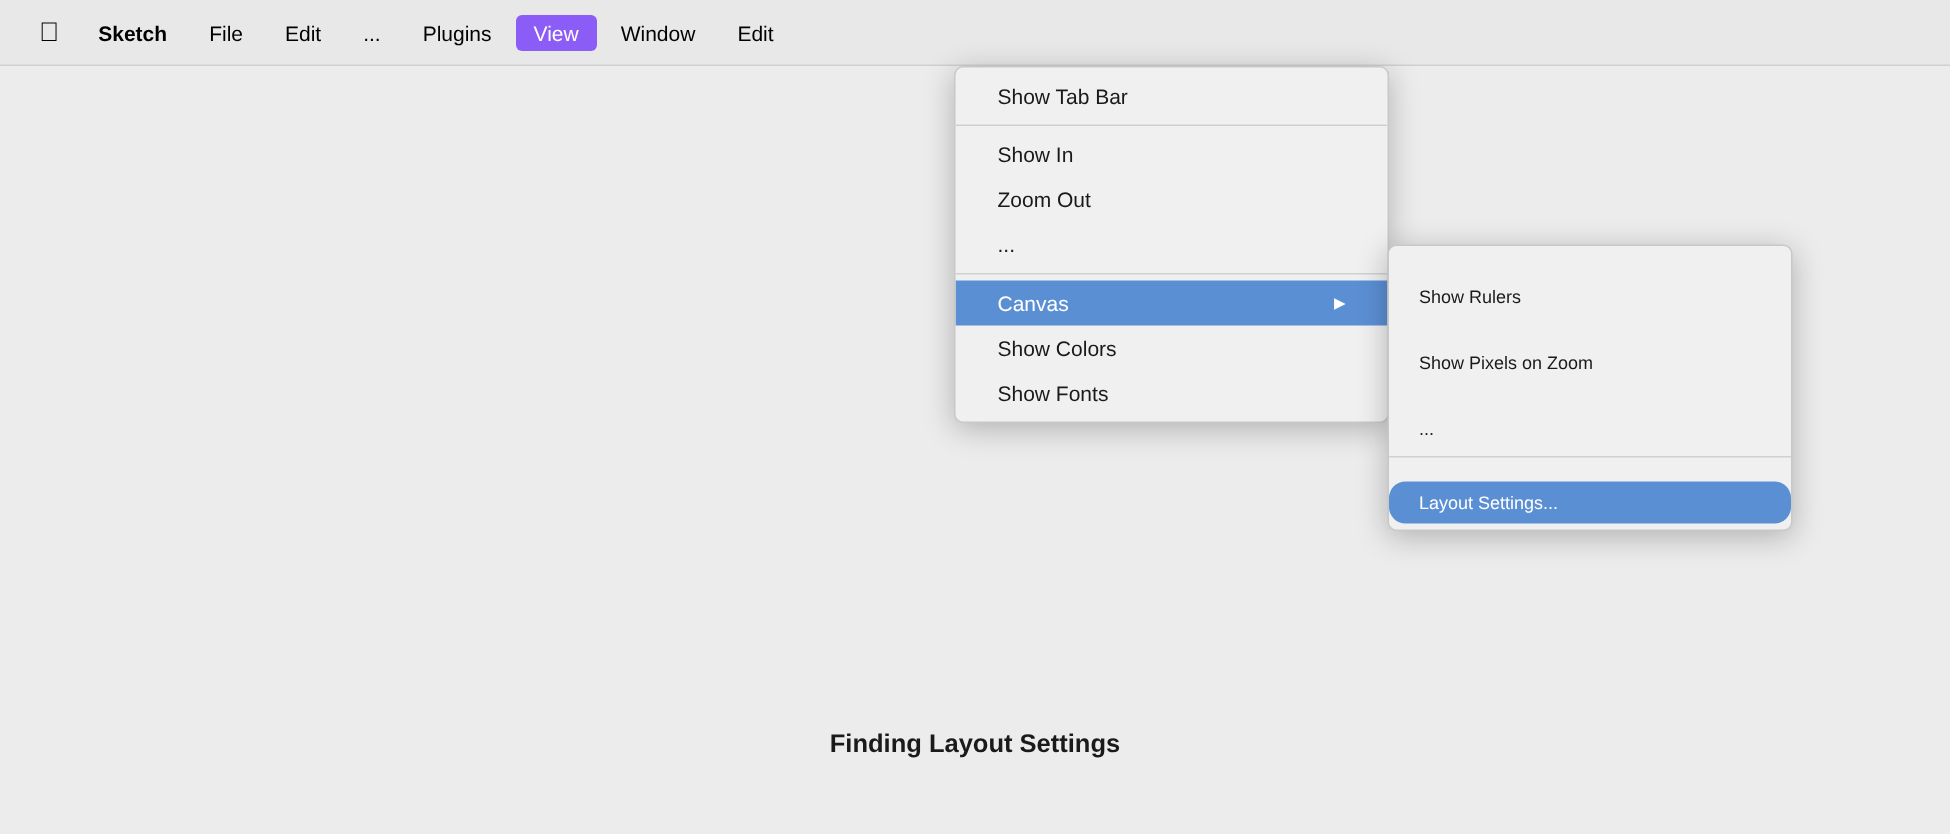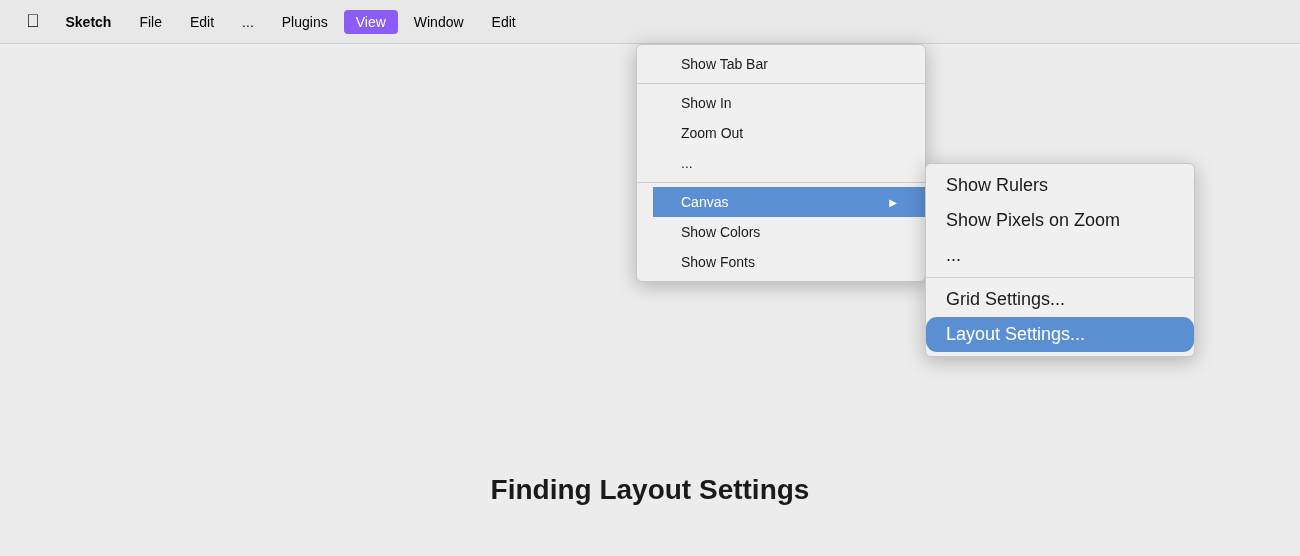--- a/index.html
+++ b/index.html
@@ -79,21 +79,20 @@
 
     .dropdown-item {
       padding: 7px 28px;
       cursor: pointer;
       font-size: 14px;
       color: #1a1a1a;
       white-space: nowrap;
       display: flex;
       align-items: center;
       justify-content: space-between;
-      margin-left: 16px;
     }
 
     .dropdown-item.highlighted {
       background: #5b8fd4;
       color: #fff;
       text-align: center;
     }
 
     .dropdown-separator {
       height: 1px;
@@ -120,38 +119,39 @@
       border-radius: 6px;
       box-shadow: 0 4px 20px rgba(0,0,0,0.25);
       min-width: 270px;
       padding: 4px 0;
       overflow: hidden;
     }
 
     .submenu-item {
       padding: 7px 20px;
       cursor: pointer;
-      font-size: 18px;
+      font-size: 12px;
       color: #1a1a1a;
       white-space: nowrap;
+      margin-top: 16px;
     }
 
     .submenu-item.highlighted {
       background: #5b8fd4;
       color: #fff;
       border-radius: 11px;
     }
 
     
     .page-title {
       position: absolute;
       bottom: 50px;
       left: 50%;
       transform: translateX(-50%);
-      font-size: 28px;
+      font-size: 17px;
       font-weight: 600;
       color: #1a1a1a;
       white-space: nowrap;
     }
   </style>
 </head>
 <body>
 
 <div class="menubar">
   <div class="menubar-item menubar-apple"></div>
@@ -208,23 +208,20 @@
 
     <div class="submenu-item">
       <span>Show Pixels on Zoom</span>
     </div>
 
     <div class="submenu-item">
       <span>...</span>
     </div>
     <div class="dropdown-separator"></div>
 
-    <div class="submenu-item">
-      <span>Grid Settings...</span>
-    </div>
 
     <div class="submenu-item highlighted">
       <span>Layout Settings...</span>
     </div>
   </div>
 </div>
 
 <div class="page-title">Finding Layout Settings</div>
 
 </body></html>

